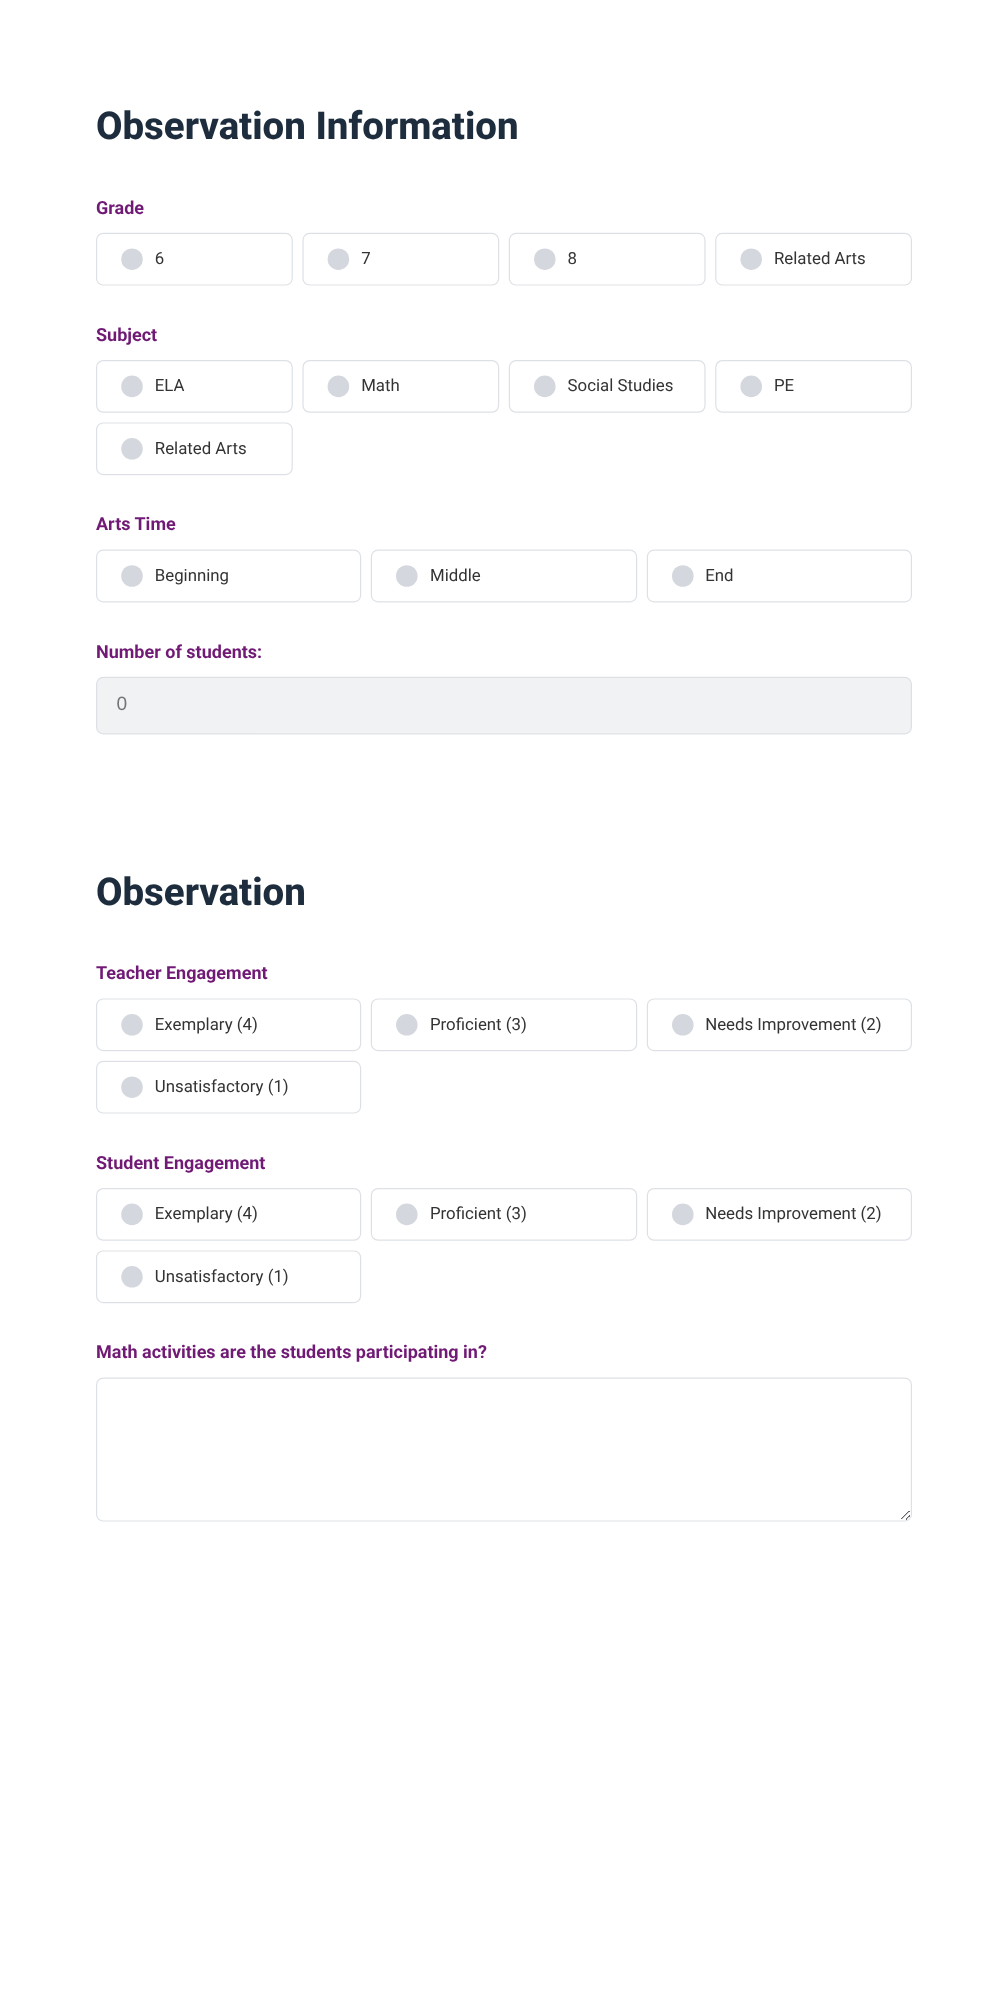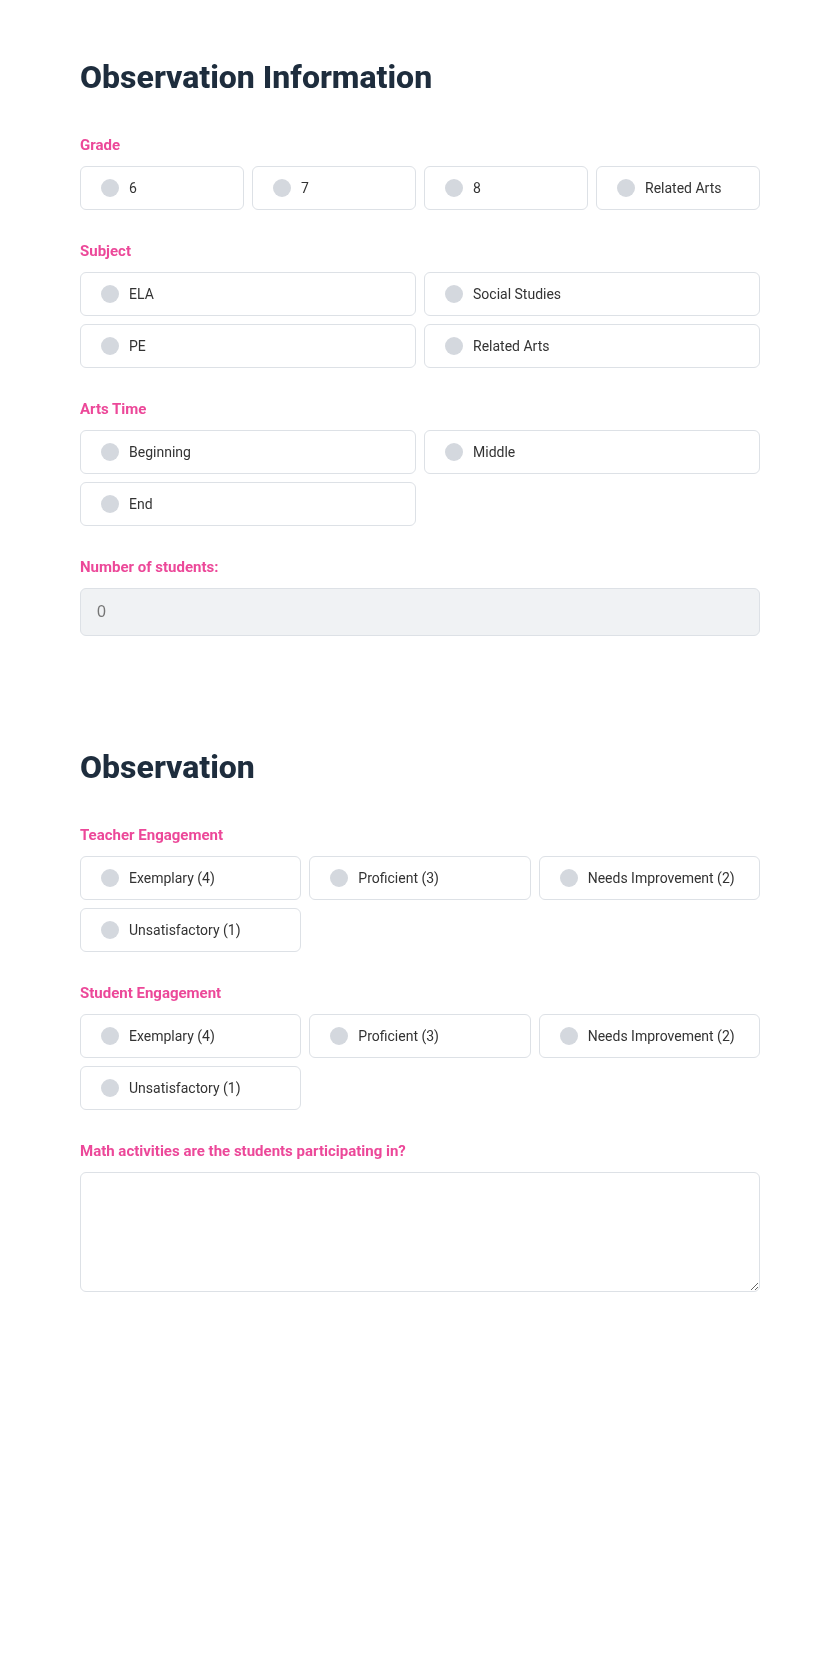--- a/index.html
+++ b/index.html
@@ -10,34 +10,34 @@
 
     body {
       background: #ffffff;
       font-family: -apple-system, BlinkMacSystemFont, 'Segoe UI', Roboto, sans-serif;
       color: #333;
       width: 840px;
       min-height: 1680px;
     }
 
     .page-container {
-      padding: 58px 80px;
+      padding: 86px 80px;
     }
 
     .section-title {
       font-size: 32px;
       font-weight: 800;
       color: #1e2d3d;
       margin-bottom: 40px;
     }
 
     .field-label {
       font-size: 15px;
       font-weight: 700;
-      color: #ec4899;
+      color: #701a75;
       margin-bottom: 12px;
     }
 
     .field-group {
       margin-bottom: 32px;
     }
 
     .radio-option {
       display: flex;
       align-items: center;
@@ -70,28 +70,28 @@
     }
 
     .grade-grid .radio-option {
       min-width: 120px;
       flex: 1;
     }
 
     
     .subject-grid {
       display: grid;
-      grid-template-columns: repeat(2, 1fr);
+      grid-template-columns: repeat(4, 1fr);
       gap: 8px;
     }
 
     
     .entry-grid {
       display: grid;
-      grid-template-columns: repeat(2, 1fr);
+      grid-template-columns: repeat(3, 1fr);
       gap: 8px;
     }
 
     
     .number-input {
       width: 100%;
       padding: 14px 16px;
       border: 1px solid #dde1e6;
       border-radius: 6px;
       background: #f0f2f4;
@@ -157,20 +157,24 @@
 
   <div class="field-group">
     <div class="field-label">Subject</div>
     <div class="subject-grid">
       <div class="radio-option">
         <div class="radio-circle"></div>
         <span class="radio-label">ELA</span>
       </div>
       <div class="radio-option">
         <div class="radio-circle"></div>
+        <span class="radio-label">Math</span>
+      </div>
+      <div class="radio-option">
+        <div class="radio-circle"></div>
         <span class="radio-label">Social Studies</span>
       </div>
       <div class="radio-option">
         <div class="radio-circle"></div>
         <span class="radio-label">PE</span>
       </div>
       <div class="radio-option">
         <div class="radio-circle"></div>
         <span class="radio-label">Related Arts</span>
       </div>

